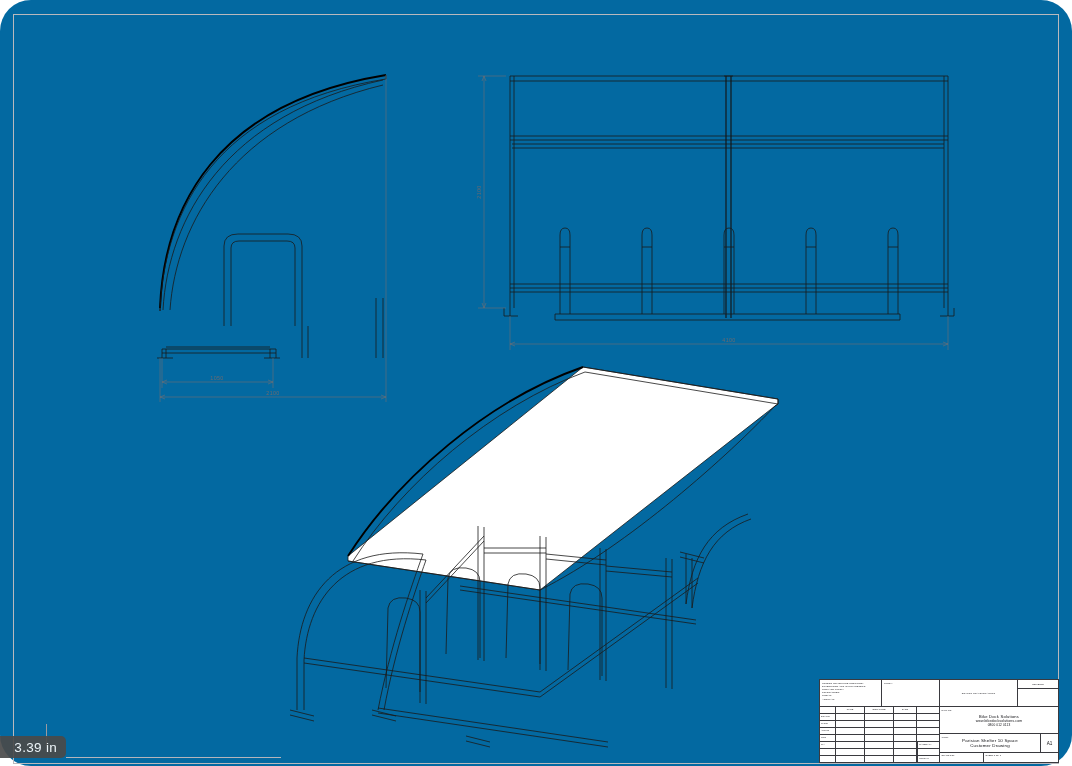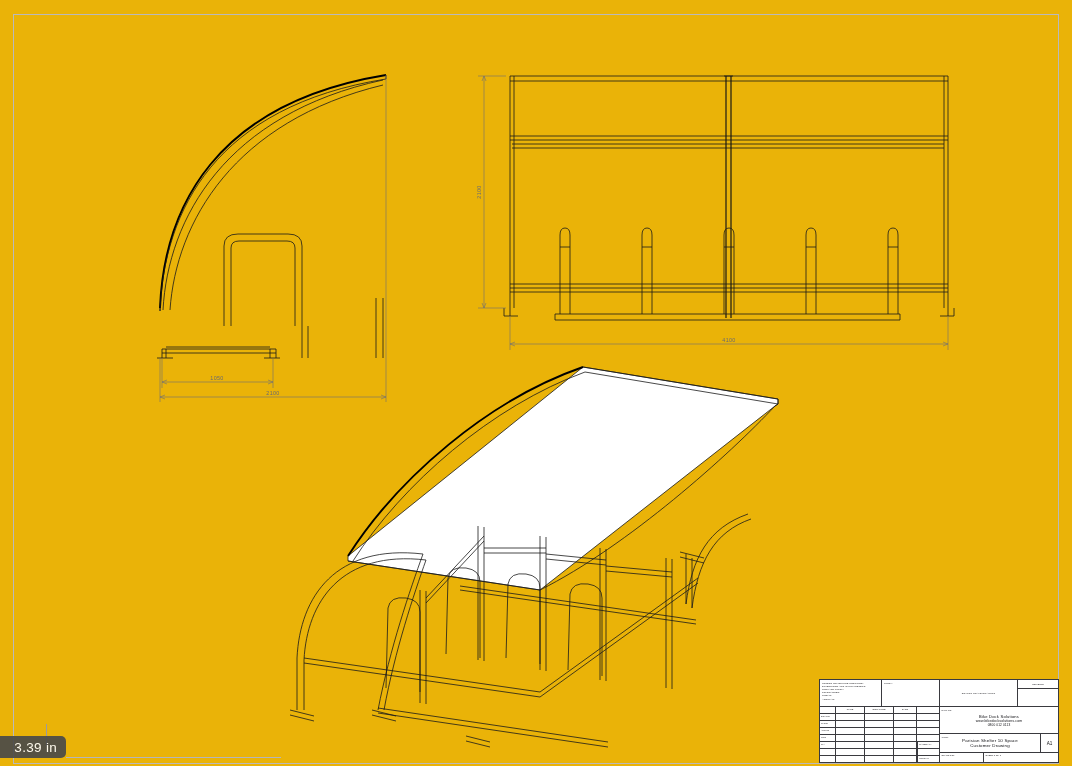--- a/index.html
+++ b/index.html
@@ -1,21 +1,21 @@
 <!DOCTYPE html>
 <html><head>
 <meta charset="utf-8">
 <style>
   html,body{margin:0;padding:0;background:#ffffff;}
   body{
     width:1072px;height:766px;position:relative;overflow:hidden;
     font-family:"Liberation Sans", sans-serif;
     color:#111;
   }
-  #sheet{position:absolute;inset:0;background:#eab308;}
+  #sheet{position:absolute;inset:0;background:#0369a1;border-radius:31px;}
   
   #border{
     position:absolute;left:13px;top:14px;width:1046px;height:750px;
     border:1px solid #b9b9bd;box-sizing:border-box;background:transparent;
   }
   .view{position:absolute;}
   svg{display:block;overflow:visible;}
   .ln{fill:none;stroke:#1a1a1a;stroke-width:0.8;}
   .ln-thick{fill:none;stroke:#000;stroke-width:1.9;}
   .ln-med{fill:none;stroke:#141414;stroke-width:1.15;}

